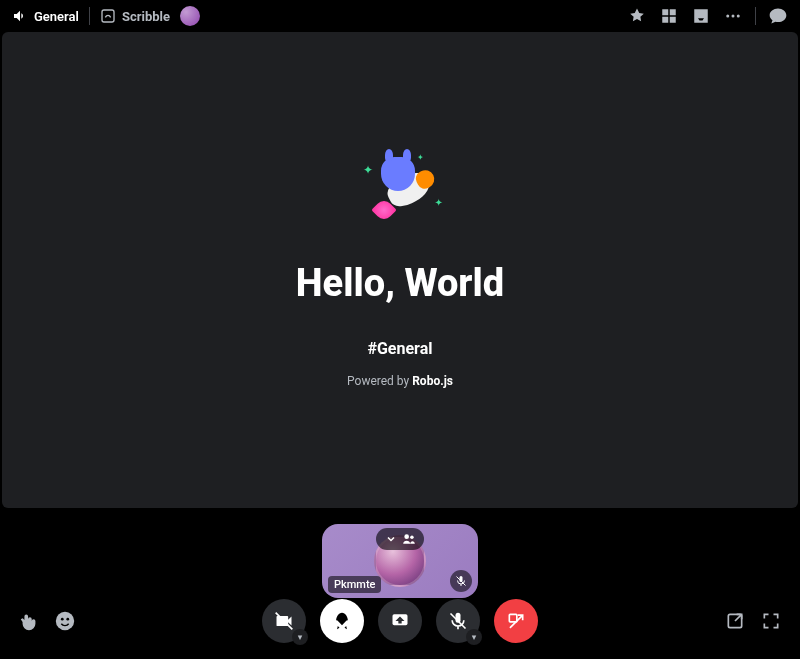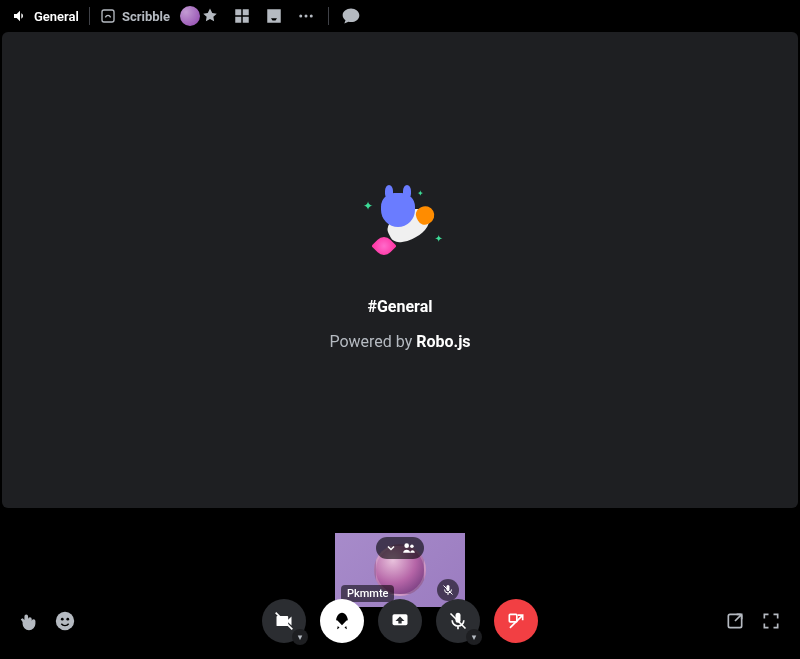--- a/index.html
+++ b/index.html
@@ -10,21 +10,21 @@
   color: #fff;
   overflow: hidden;
   position: relative;
 }
 .topbar {
   height: 32px;
   display: flex;
   align-items: center;
   padding: 0 12px;
   background: #000;
-  justify-content: flex-start;
+  justify-content: space-between;
 }
 .topbar-left { display: flex; align-items: center; gap: 10px; }
 .topbar-right { display: flex; align-items: center; gap: 12px; }
 .channel-item { display: flex; align-items: center; gap: 6px; font-size: 13px; font-weight: 600; color: #fff; }
 .channel-item.secondary { color: #b5bac1; font-weight: 700; }
 .divider { width: 1px; height: 18px; background: #3f4147; }
 .icon-btn { width: 20px; height: 20px; display: flex; align-items: center; justify-content: center; color: #b5bac1; cursor: pointer; }
 .avatar-small {
   width: 20px; height: 20px; border-radius: 50%;
   background: radial-gradient(circle at 30% 30%, #c39bd3, #8e44ad);
@@ -64,30 +64,30 @@
 }
 .wumpus::before { left: 4px; }
 .wumpus::after { right: 4px; }
 .sparkle { position:absolute; font-size: 12px; color:#3ddc97; }
 .sp1 { left: 8px; top: 10px; }
 .sp2 { right: 2px; top: 44px; font-size: 10px; }
 .sp3 { left: 62px; top: 0; font-size:8px; }
 
 .main-title { font-size: 38px; font-weight: 800; margin-bottom: 34px; }
 .channel-tag { font-size: 16px; font-weight: 700; margin-bottom: 16px; }
-.powered { font-size: 16px; color: #b5bac1; text-align: center; }
+.powered { font-size: 12px; color: #b5bac1; text-align: center; }
 .powered b { color: #fff; font-weight: 700; }
 
 .bottom-area {
   position: absolute; bottom: 0; left: 0; right: 0; height: 150px;
   background: #000;
 }
 .participant-tile {
-  position: absolute; top: 24px; left: 50%; transform: translateX(-50%);
-  width: 130px; height: 74px; border-radius: 0;
+  position: absolute; top: 15px; left: 50%; transform: translateX(-50%);
+  width: 156px; height: 74px; border-radius: 16px;
   background: linear-gradient(135deg, #a78bca, #9b7cc0);
   overflow: hidden;
 }
 .participant-avatar {
   position: absolute; left: 50%; top: 50%; transform: translate(-50%, -50%);
   width: 52px; height: 52px; border-radius: 50%;
   background: radial-gradient(circle at 35% 30%, #e8c1dc, #b565a7, #5b2c6f);
   border: 2px solid rgba(255,255,255,0.2);
 }
 .participant-name {
@@ -193,20 +193,21 @@
   <div class="wumpus-rocket">
     <span class="sparkle sp1">✦</span>
     <span class="sparkle sp2">✦</span>
     <span class="sparkle sp3">✦</span>
     <div class="rocket-flame"></div>
     <div class="rocket-body">
         <div class="rocket-tip"></div>
       </div>
     <div class="wumpus"></div>
   </div>
+  <div class="main-title">Hello, World</div>
   <div class="channel-tag">#General</div>
   <div class="powered">
     <span>Powered by </span><b>Robo.js</b>
   </div>
 </div>
 
 <div class="bottom-area">
   <div class="participant-tile">
     <div class="participant-avatar"></div>
     <div class="tile-top-controls">

